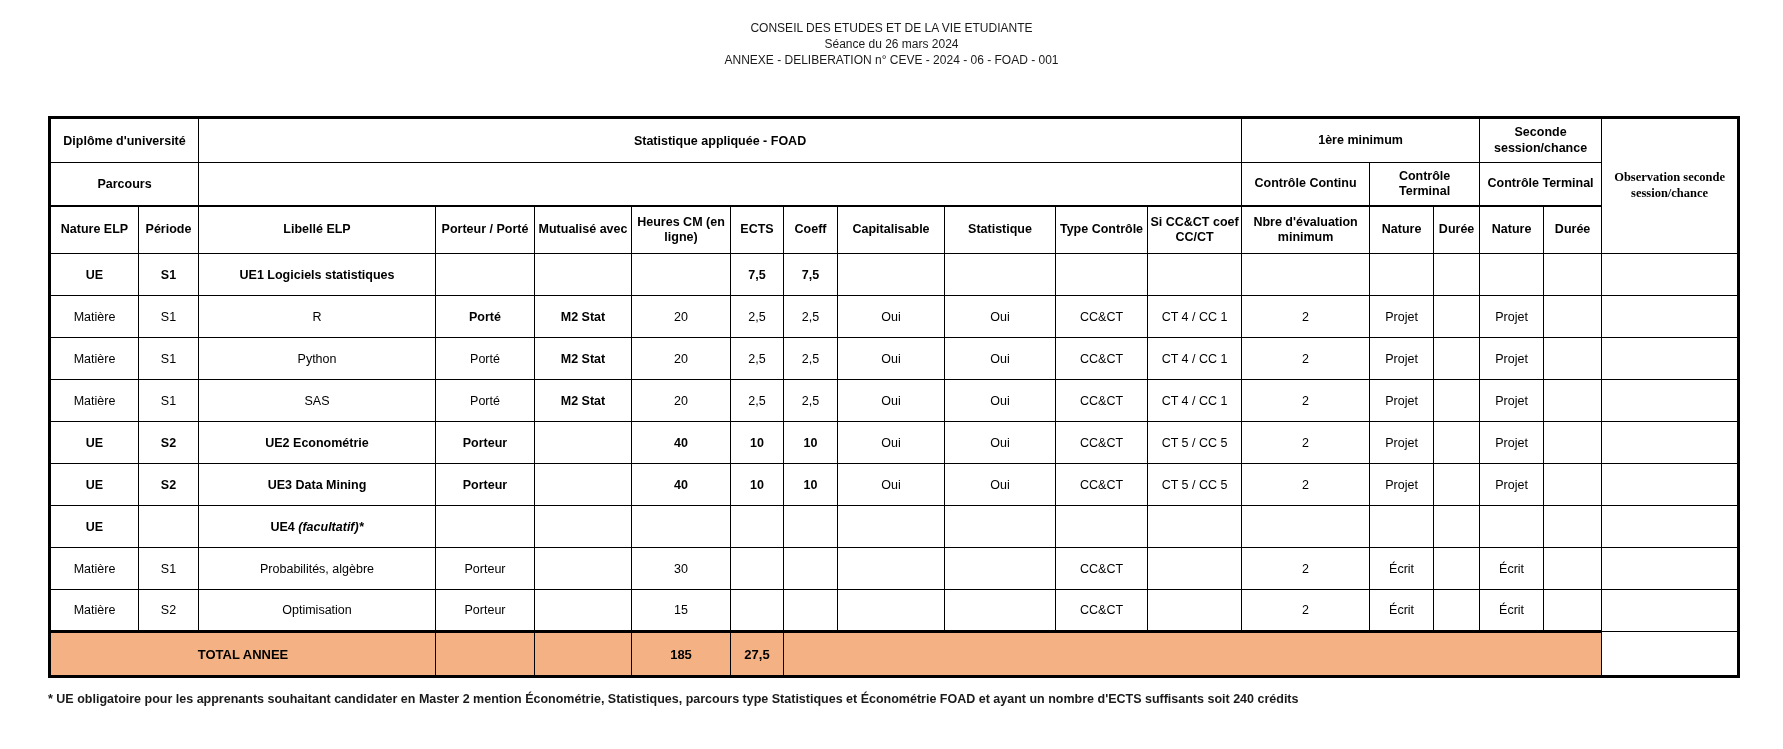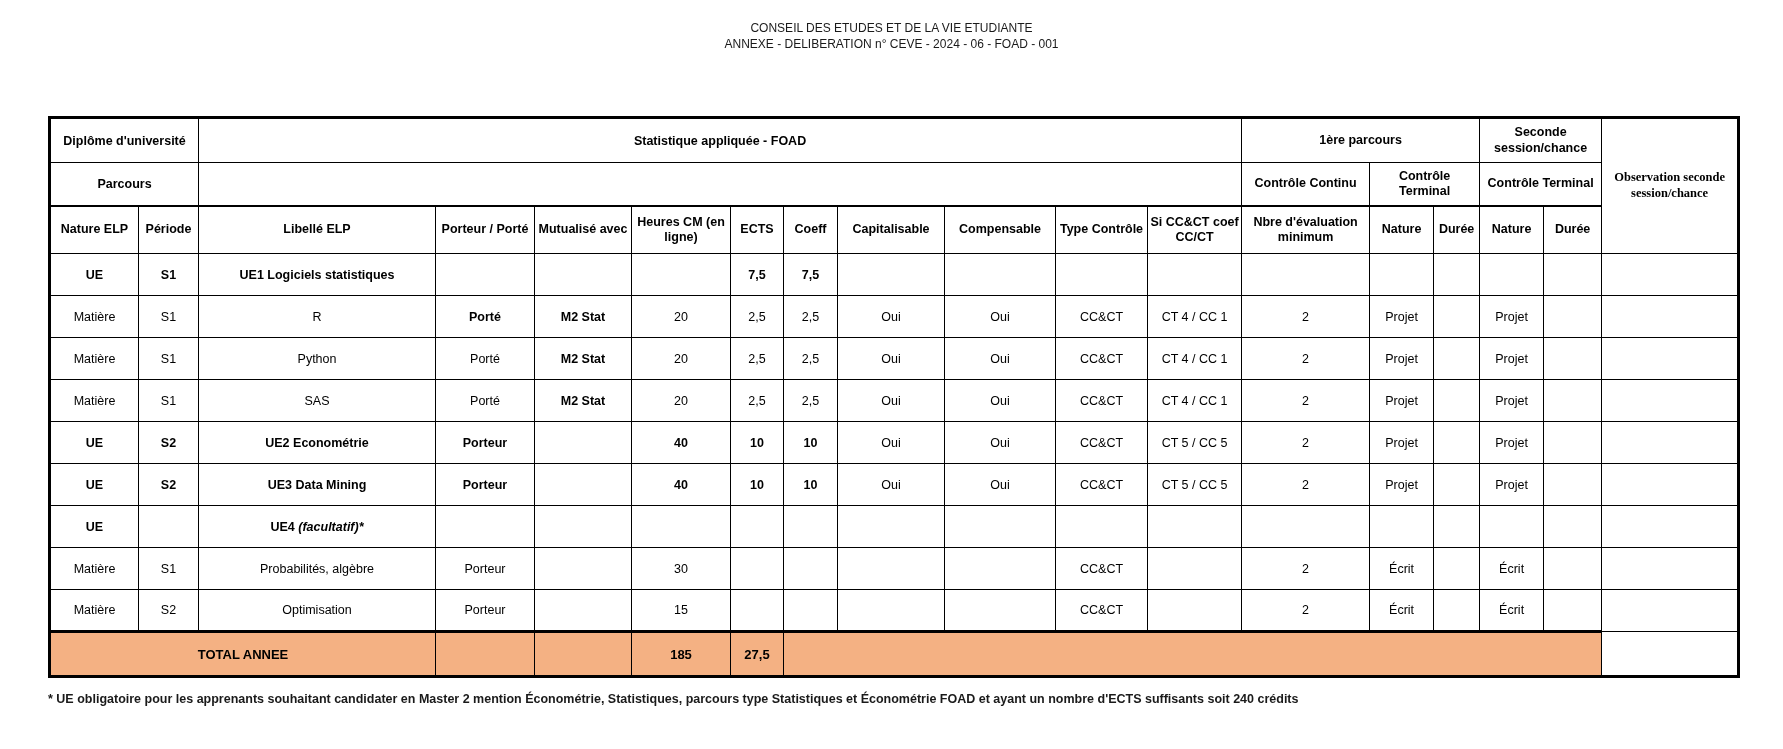--- a/index.html
+++ b/index.html
@@ -68,20 +68,21 @@
   }
   i{font-style:italic;}
 </style>
 </head>
 <body>
 
 <div class="page">
 
   <div class="doc-header">
     <div>CONSEIL DES ETUDES ET DE LA VIE ETUDIANTE</div>
+    <div>Séance du 26 mars 2024</div>
     <div>ANNEXE - DELIBERATION n° CEVE - 2024 - 06 - FOAD - 001</div>
   </div>
 
   <table class="main">
     <colgroup>
       <col style="width:89px">
         <col style="width:60px">
         <col style="width:237px">
       <col style="width:99px">
         <col style="width:97px">
@@ -97,21 +98,21 @@
         <col style="width:46px">
       <col style="width:64px">
         <col style="width:58px">
         <col style="width:137px">
     </colgroup>
 
     <tbody>
         <tr class="rA">
       <td colspan="2" class="blue-label">Diplôme d'université</td>
       <td colspan="10" class="blue-title">Statistique appliquée - FOAD</td>
-      <td colspan="3" class="session sepL">1ère parcours</td>
+      <td colspan="3" class="session sepL">1ère minimum</td>
       <td colspan="2" class="session">Seconde session/chance</td>
       <td rowspan="3" class="obs-head obsL">Observation seconde session/chance</td>
     </tr>
 
     <tr class="rB">
       <td colspan="2" class="blue-label">Parcours</td>
       <td colspan="10" class="blue-light"></td>
       <td class="ghead sepL">Contrôle Continu</td>
       <td colspan="2" class="ghead">Contrôle Terminal</td>
       <td colspan="2" class="ghead">Contrôle Terminal</td>
@@ -120,21 +121,21 @@
     <tr class="rC" id="column-header-row">
           <td class="ghead">Nature ELP</td>
           <td class="ghead">Période</td>
           <td class="ghead">Libellé ELP</td>
           <td class="ghead">Porteur / Porté</td>
           <td class="ghead">Mutualisé avec</td>
           <td class="ghead">Heures CM (en ligne)</td>
           <td class="ghead">ECTS</td>
           <td class="ghead">Coeff</td>
           <td class="ghead">Capitalisable</td>
-          <td class="ghead">Compensable</td>
+          <td class="ghead">Statistique</td>
           <td class="ghead">Type Contrôle</td>
           <td class="ghead">Si CC&amp;CT coef CC/CT</td>
           <td class="ghead sepL">Nbre d'évaluation minimum</td>
           <td class="ghead">Nature</td>
           <td class="ghead">Durée</td>
           <td class="ghead">Nature</td>
           <td class="ghead">Durée</td>
         </tr>
 
     </tbody>

